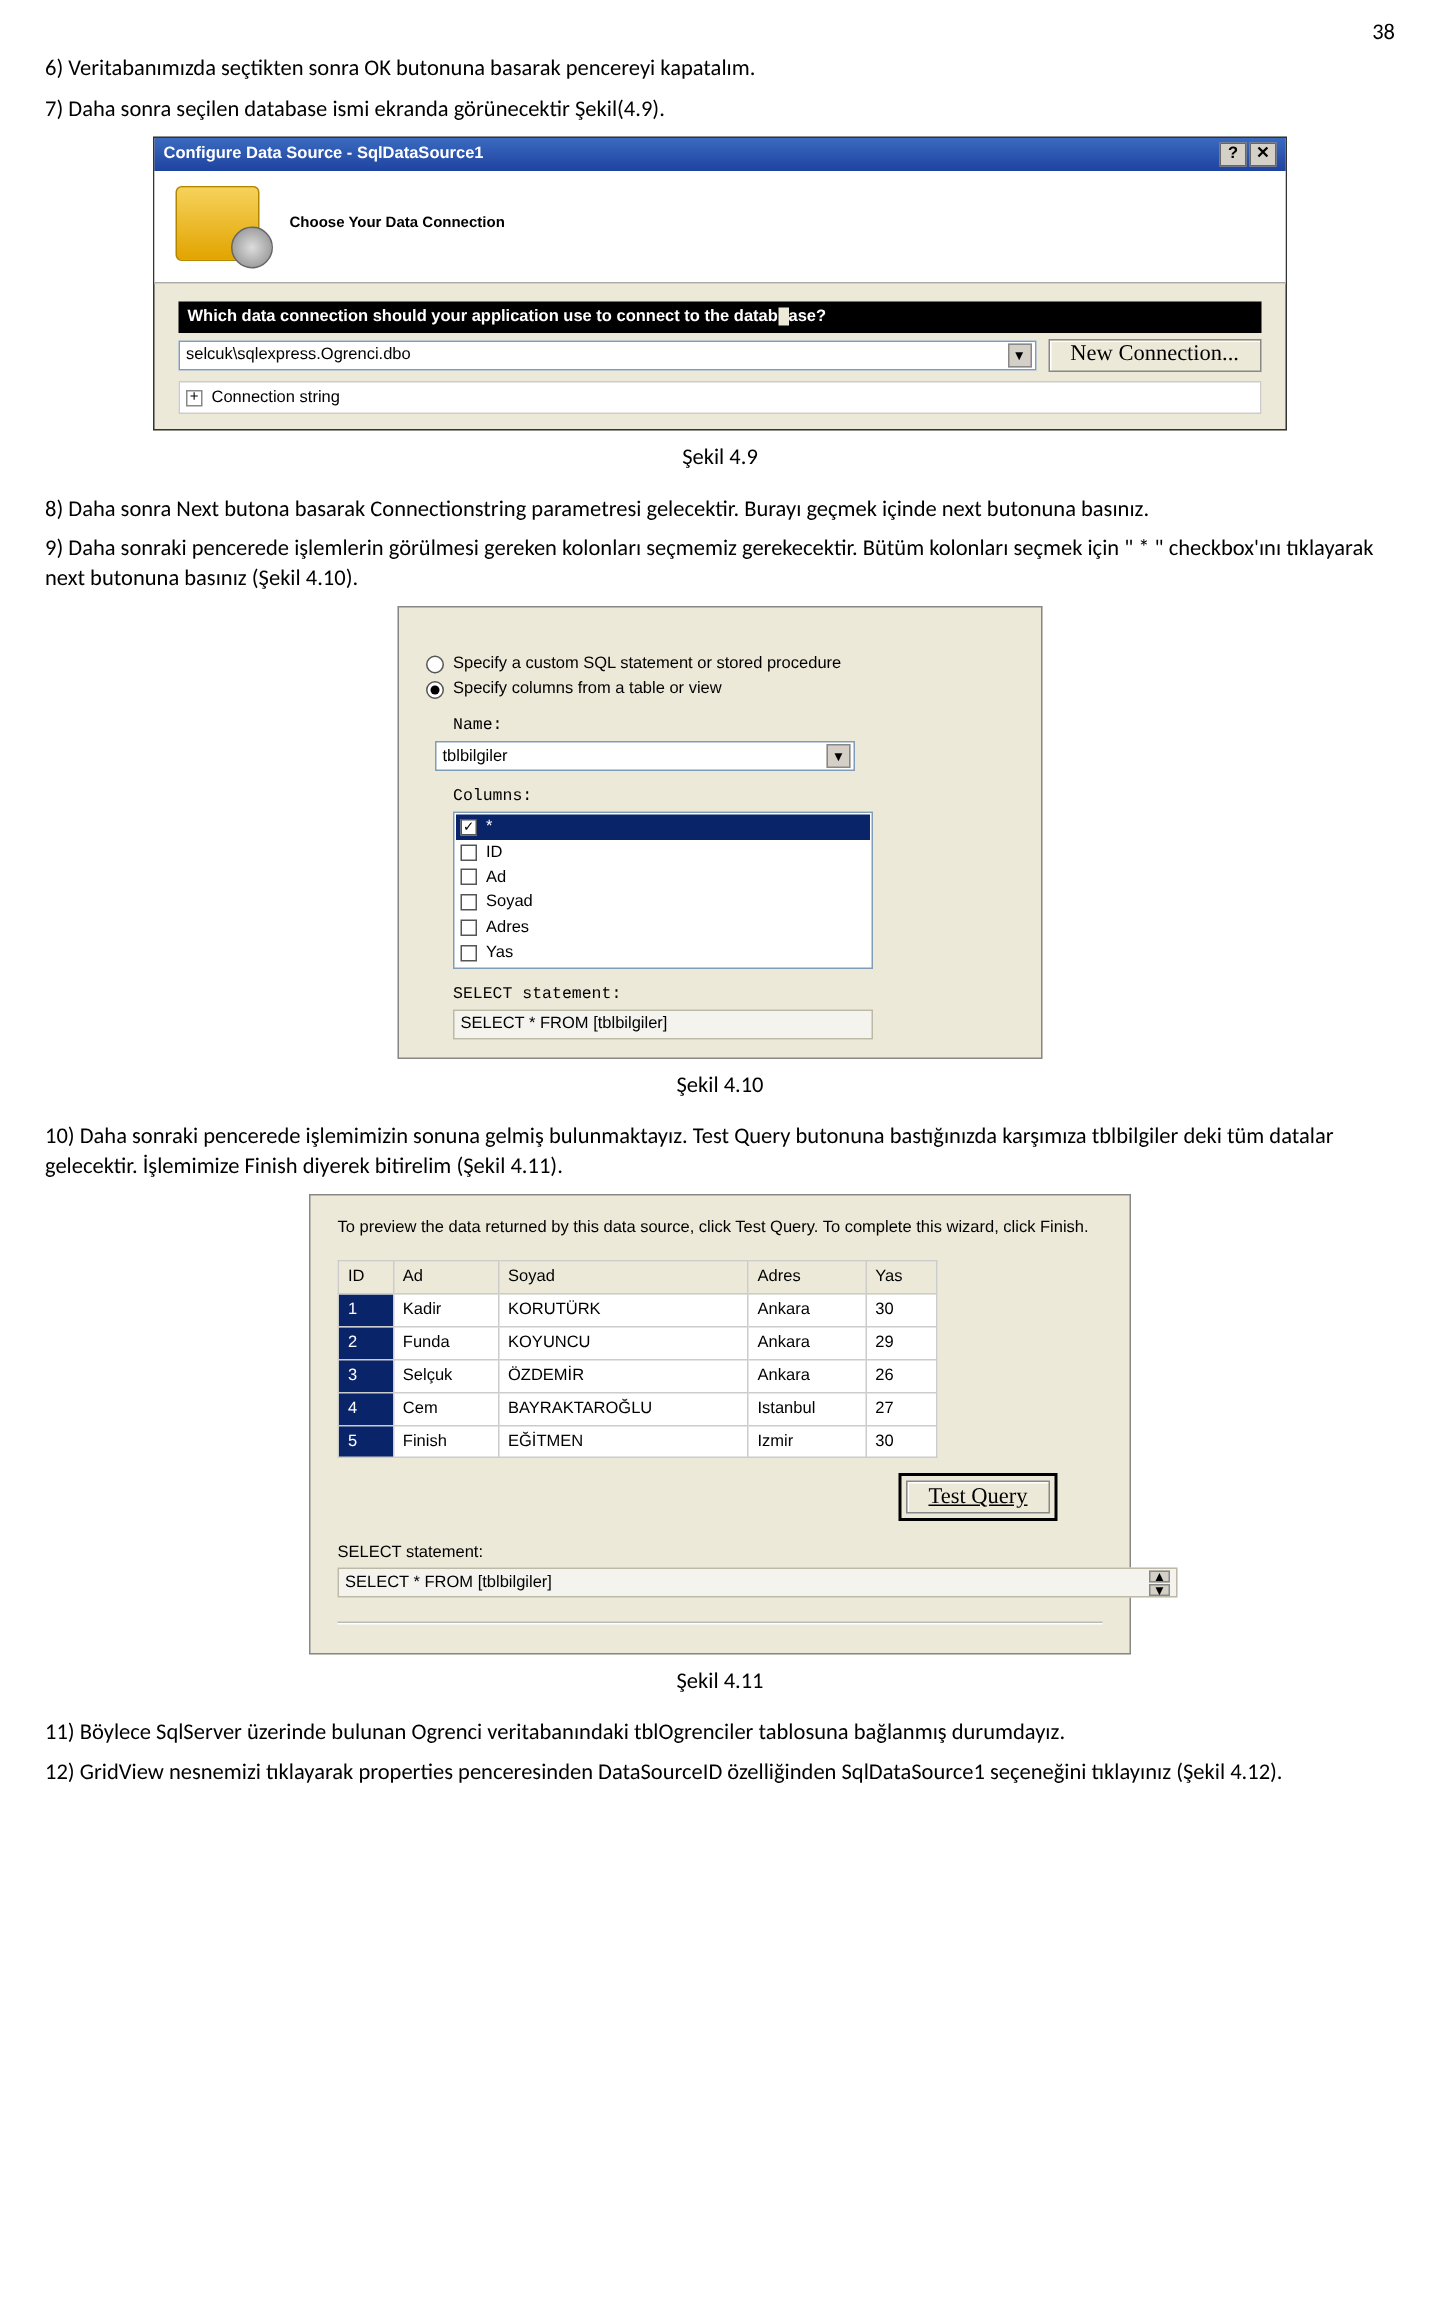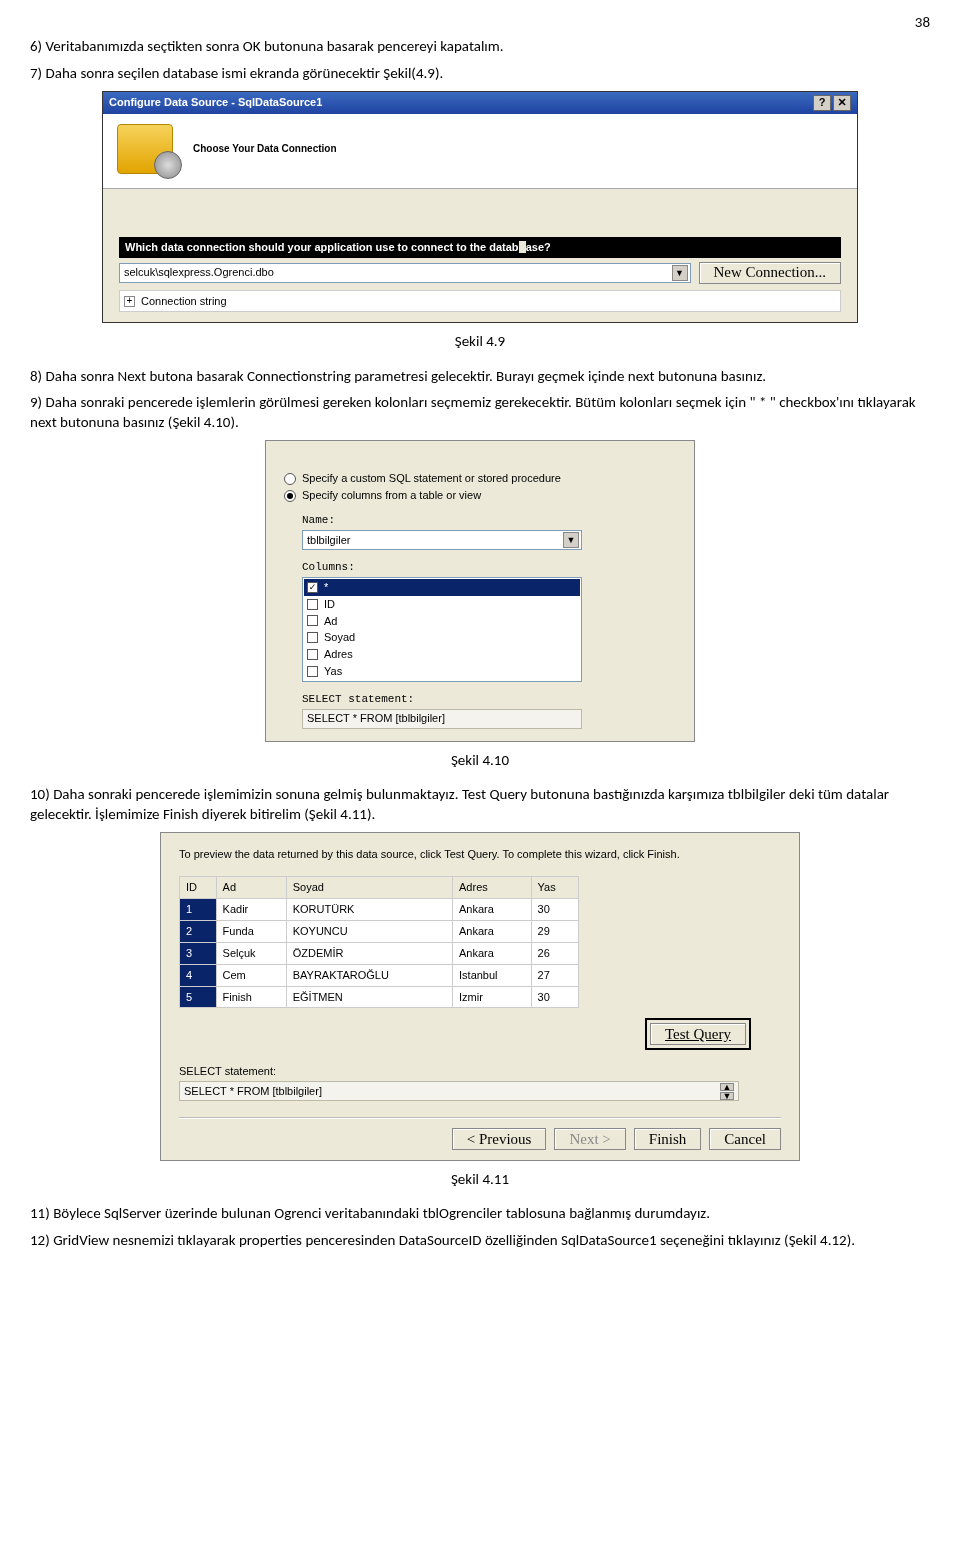--- a/index.html
+++ b/index.html
@@ -59,21 +59,21 @@
     border-radius: 4px;
     border: 1px solid #b38600;
   }
   .db-icon::after {
     content: ""; position: absolute; right: -10px; bottom: -6px;
     width: 26px; height: 26px; border-radius: 50%;
     background: radial-gradient(#ddd,#888);
     border: 1px solid #666;
   }
   .wizhead h3 { font-size: 10px; font-weight: bold; }
-  .wizbody { padding: 12px 16px 10px 16px; margin-top: 36px; }
+  .wizbody { padding: 12px 16px 10px 16px; }
   .qline { display: block; background: #000; color: #fff; padding: 3px 6px; font-weight: bold; font-size: 11px; }
   .qline .gap { background: #ece9d8; color: #000; padding: 0 2px; }
   .ddrow { display: flex; gap: 8px; align-items: center; margin-top: 4px; }
   .dd {
     flex: 1; height: 20px; background: #fff; border: 1px solid #7f9db9;
     display: flex; align-items: center; justify-content: space-between;
     padding: 0 2px 0 4px; font-size: 11px;
   }
   .dd .ddbtn, .ddbtn {
     width: 16px; height: 16px; background: #d4d0c8;
@@ -103,21 +103,21 @@
     padding: 28px 18px 12px 18px;
   }
   .radio-row { display: flex; align-items: center; gap: 6px; margin: 2px 0; }
   .radio {
     width: 12px; height: 12px; border: 1px solid #555; border-radius: 50%; background: #fff;
     display: flex; align-items: center; justify-content: center;
   }
   .radio .dot { width: 6px; height: 6px; border-radius: 50%; background: #000; }
   .lbl { margin: 10px 0 2px 18px; font-family: Liberation Mono, monospace; }
   .fld {
-    margin-left: 18px; width: 280px; height: 20px;
+    margin-left: 6px; width: 280px; height: 20px;
     background: #fff; border: 1px solid #7f9db9;
     display: flex; align-items: center; justify-content: space-between;
     padding: 0 2px 0 4px; font-size: 11px;
   }
   .listbx {
     margin-left: 18px; width: 280px;
     background: #fff; border: 1px solid #7f9db9; padding: 1px;
   }
   .li { display: flex; align-items: center; gap: 6px; padding: 1px 3px; font-size: 11px; }
   .li.sel { background: #0a246a; color: #fff; }
@@ -127,21 +127,21 @@
   }
   .li.sel .cb { color: #000; background: #fff; }
   .ro {
     margin-left: 18px; width: 280px; height: 20px;
     background: #f4f3ee; border: 1px solid #bdb9a7;
     padding: 2px 4px; font-size: 11px; display: flex; align-items: center;
   }
 
   
   .dialog3 {
-    width: 640px; margin: 8px auto 4px auto;
+    width: 548px; margin: 8px auto 4px auto;
     background: #ece9d8; border: 1px solid #888;
     font-family: Tahoma, Arial, sans-serif; font-size: 11px;
     padding: 14px 18px 10px 18px;
   }
   .instr { margin-bottom: 14px; }
   .grid {
     width: 400px; background: #fff; border: 1px solid #999;
     border-collapse: collapse; font-size: 11px;
   }
   .grid th, .grid td {
@@ -330,24 +330,18 @@
     <span class="spinbtns">
       <span class="ddbtn">
           <span class="chev">▲</span>
         </span>
       <span class="ddbtn">
           <span class="chev">▼</span>
         </span>
     </span>
   </div>
   <div class="sep"></div>
-  <div class="navrow">
-    <button class="winbtn">&lt; Previous</button>
-    <button class="winbtn disabled">Next &gt;</button>
-    <button class="winbtn">Finish</button>
-    <button class="winbtn">Cancel</button>
-  </div>
 </div>
 
 <p class="caption">Şekil 4.11</p>
 
 <p class="para">11) Böylece SqlServer üzerinde bulunan Ogrenci veritabanındaki tblOgrenciler tablosuna bağlanmış durumdayız.</p>
 <p class="para">12) GridView nesnemizi tıklayarak properties penceresinden DataSourceID özelliğinden SqlDataSource1 seçeneğini tıklayınız (Şekil 4.12).</p>
 
 </body></html>

